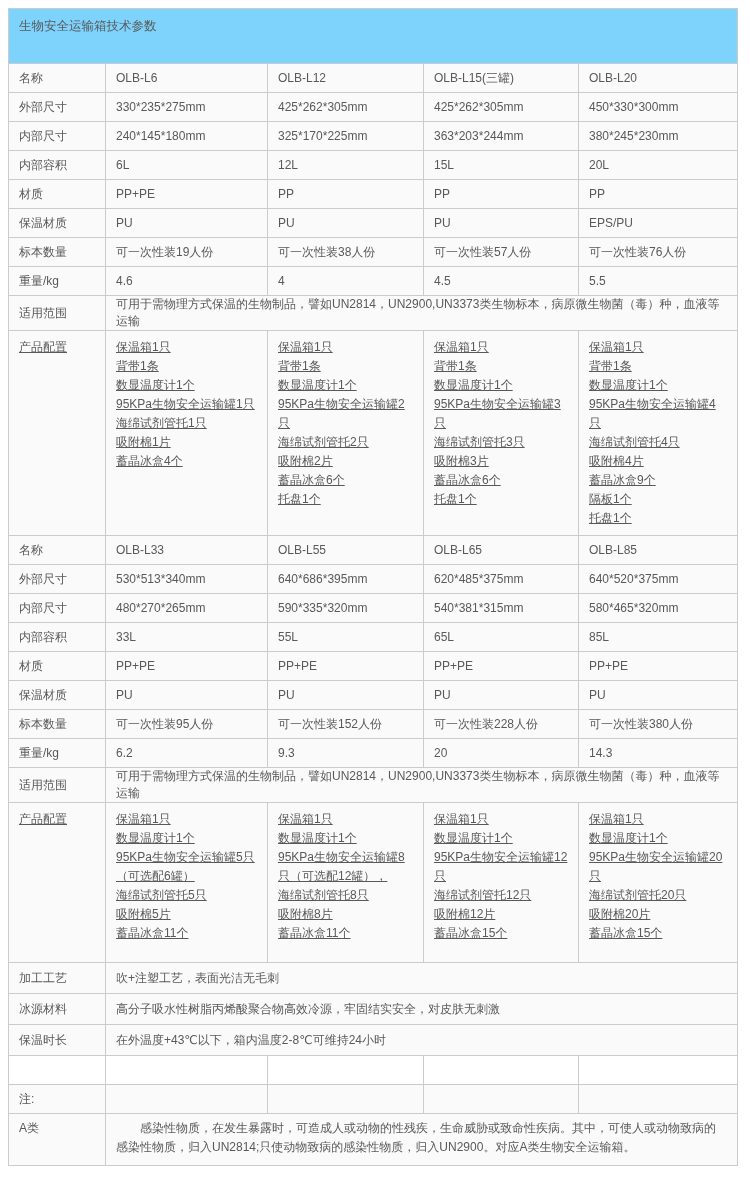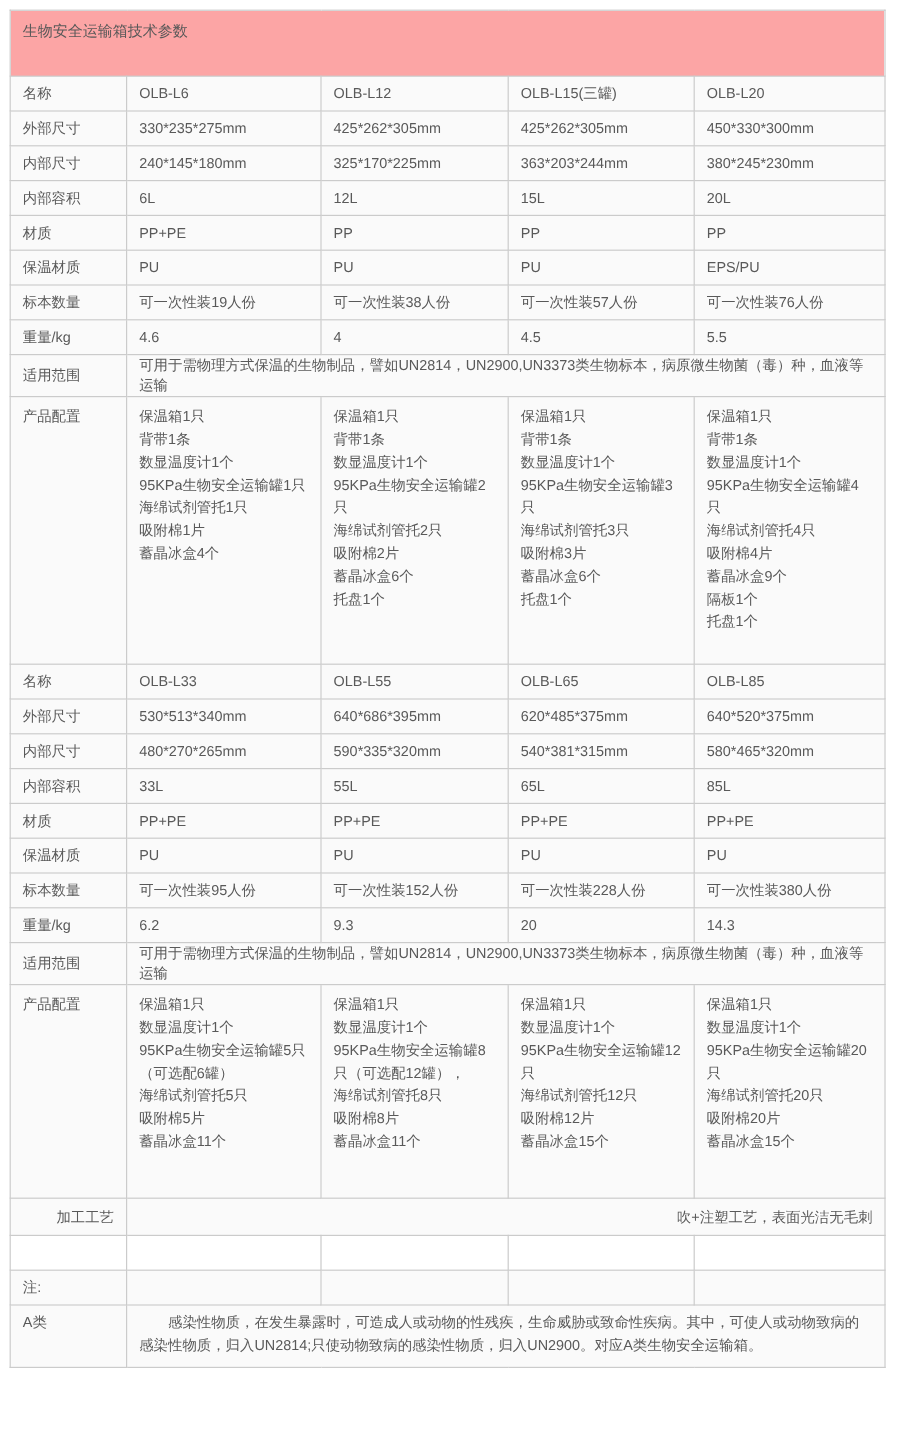--- a/index.html
+++ b/index.html
@@ -19,37 +19,38 @@
     background:#fafafa;
     font-size:12px;
     color:#595959;
     padding:0 10px;
     line-height:17px;
     vertical-align:middle;
     word-break:break-all;
     overflow:hidden;
   }
   td.title{
-    background:#fca5a5;
+    background:#7dd3fc;
     height:45px;
     vertical-align:top;
     padding-top:9px;
     font-size:12.5px;
   }
   tr.std td{height:28px;}
   tr.cfg td{
     height:150px;
     vertical-align:top;
     padding-top:7px;
-    padding-bottom:25px;
+    padding-bottom:7px;
     white-space:pre-line;
     line-height:19px;
+    text-decoration:underline;
   }
   tr.cfg2 td{height:145px;}
-  tr.ftr td{height:30px;text-align:right;}
+  tr.ftr td{height:30px;}
   tr.sp td{background:#ffffff;height:28px;}
   tr.note td{height:28px;}
   tr.acls td{
     height:46px;
     vertical-align:top;
     padding-top:5px;
     line-height:19px;
   }
   tr.acls td.txt{text-indent:2em;}
 </style>
@@ -252,20 +253,28 @@
 95KPa生物安全运输罐20只
 海绵试剂管托20只
 吸附棉20片
 蓄晶冰盒15个</td>
     </tr>
 
     <tr class="ftr">
       <td>加工工艺</td>
       <td colspan="4">吹+注塑工艺，表面光洁无毛刺</td>
     </tr>
+    <tr class="ftr">
+      <td>冰源材料</td>
+      <td colspan="4">高分子吸水性树脂丙烯酸聚合物高效冷源，牢固结实安全，对皮肤无刺激</td>
+    </tr>
+    <tr class="ftr">
+      <td>保温时长</td>
+      <td colspan="4">在外温度+43℃以下，箱内温度2-8℃可维持24小时</td>
+    </tr>
 
     <tr class="sp">
       <td></td>
       <td></td>
       <td></td>
       <td></td>
       <td></td>
     </tr>
 
     <tr class="note">

